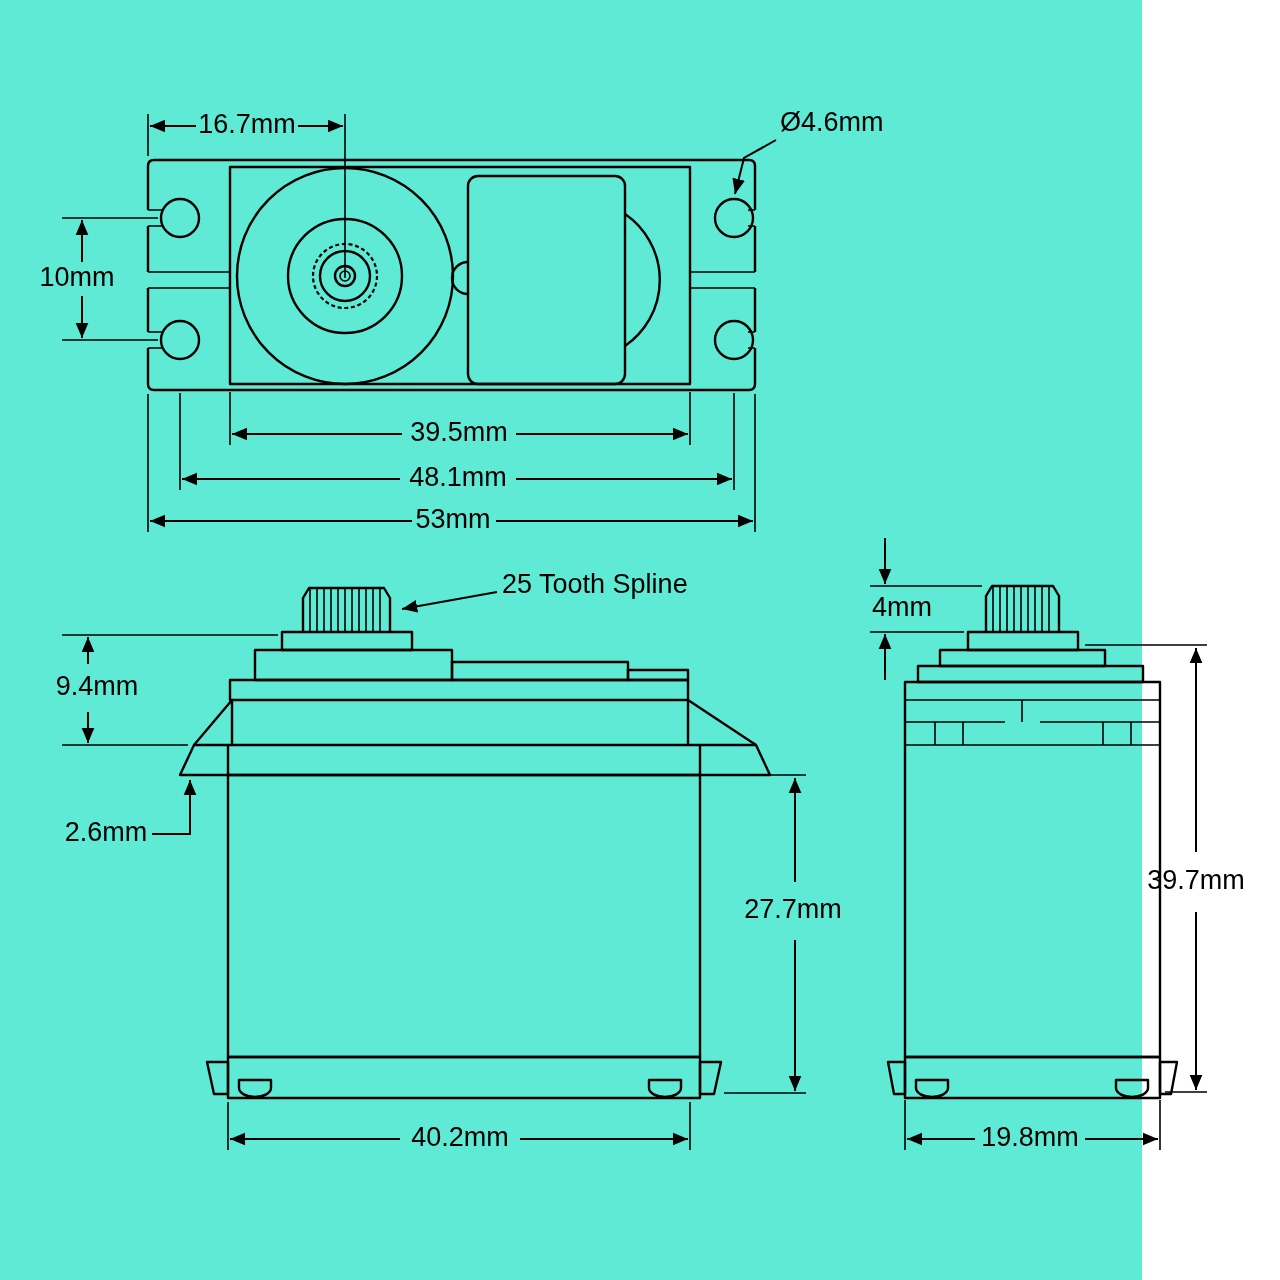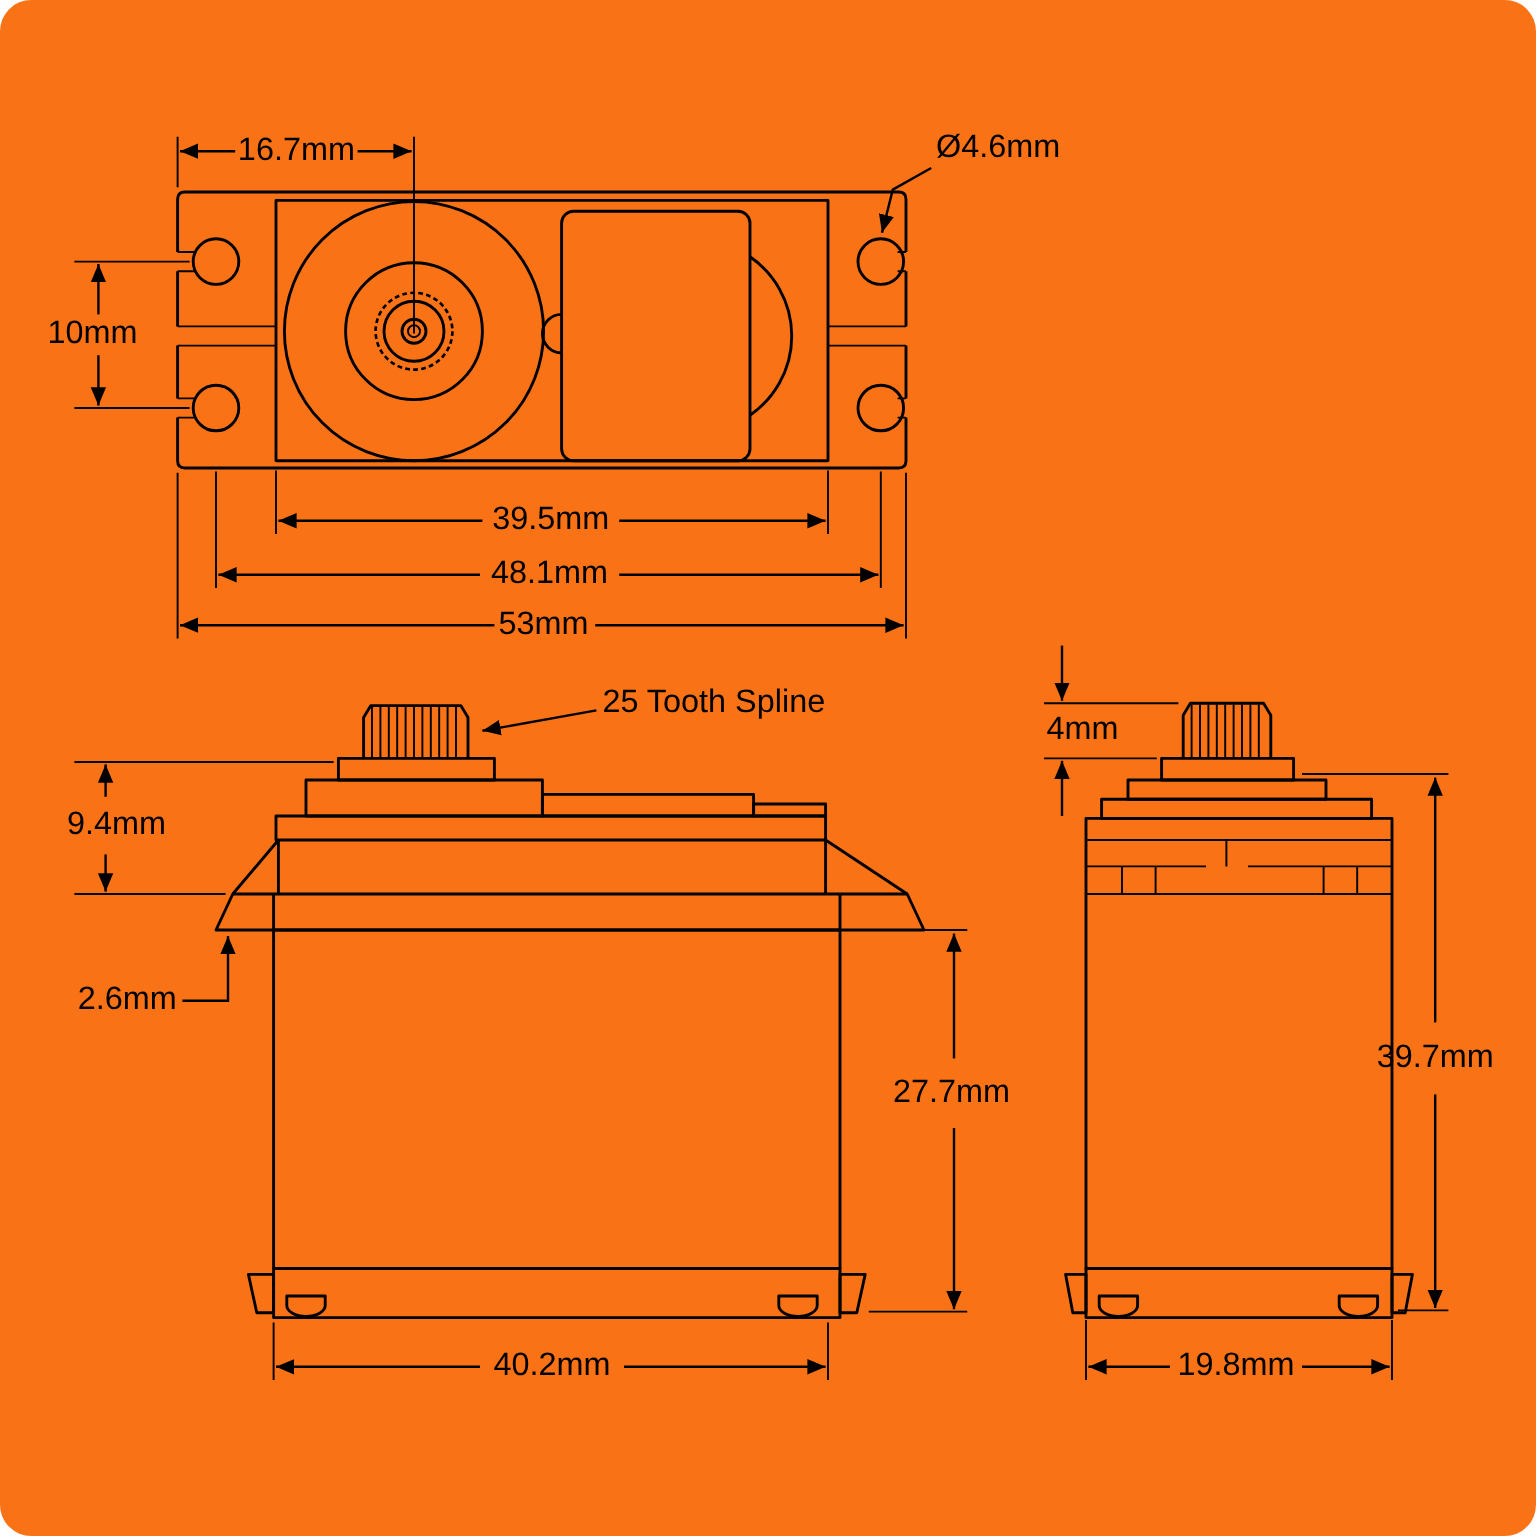--- a/index.html
+++ b/index.html
@@ -1,16 +1,16 @@
 <!DOCTYPE html>
 <html><head>
 <meta charset="utf-8">
 <style>
   html,body{margin:0;padding:0;background:#fff;}
-  .page{width:1280px;height:1280px;background:#f97316;position:relative;border-radius:26px;}
+  .page{width:1142px;height:1280px;background:#5eead4;position:relative;}
   svg{display:block;}
   .o{stroke:#000;stroke-width:2.4;fill:none;stroke-linejoin:round;}
   .t{stroke:#000;stroke-width:1.6;fill:none;}
   .d{stroke:#000;stroke-width:2;fill:none;}
   .teeth{stroke:#000;stroke-width:1.6;fill:none;}
   .gearring{stroke:#000;stroke-width:2.2;fill:none;stroke-dasharray:4 2.7;}
   .lbl{font-family:"Liberation Sans",sans-serif;font-size:27px;fill:#000;}
 </style>
 </head>
 <body>

